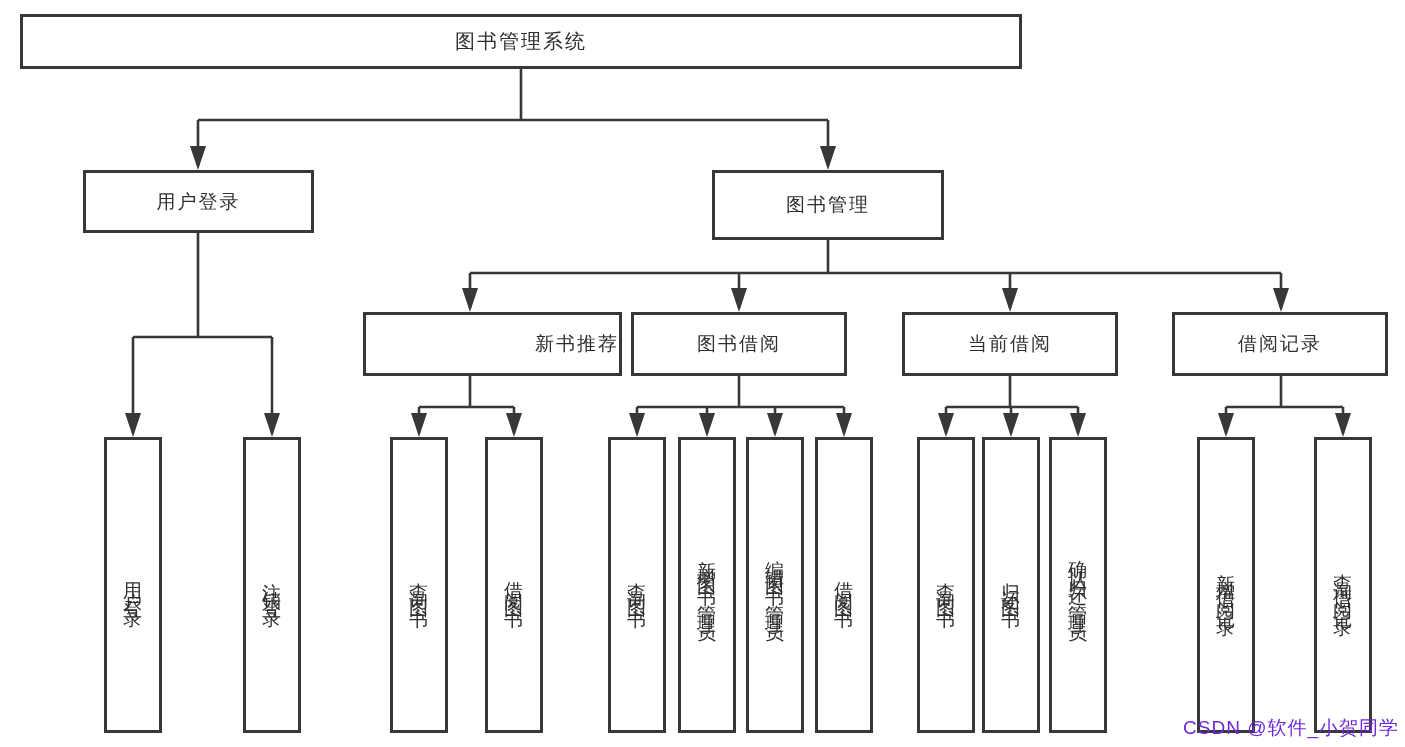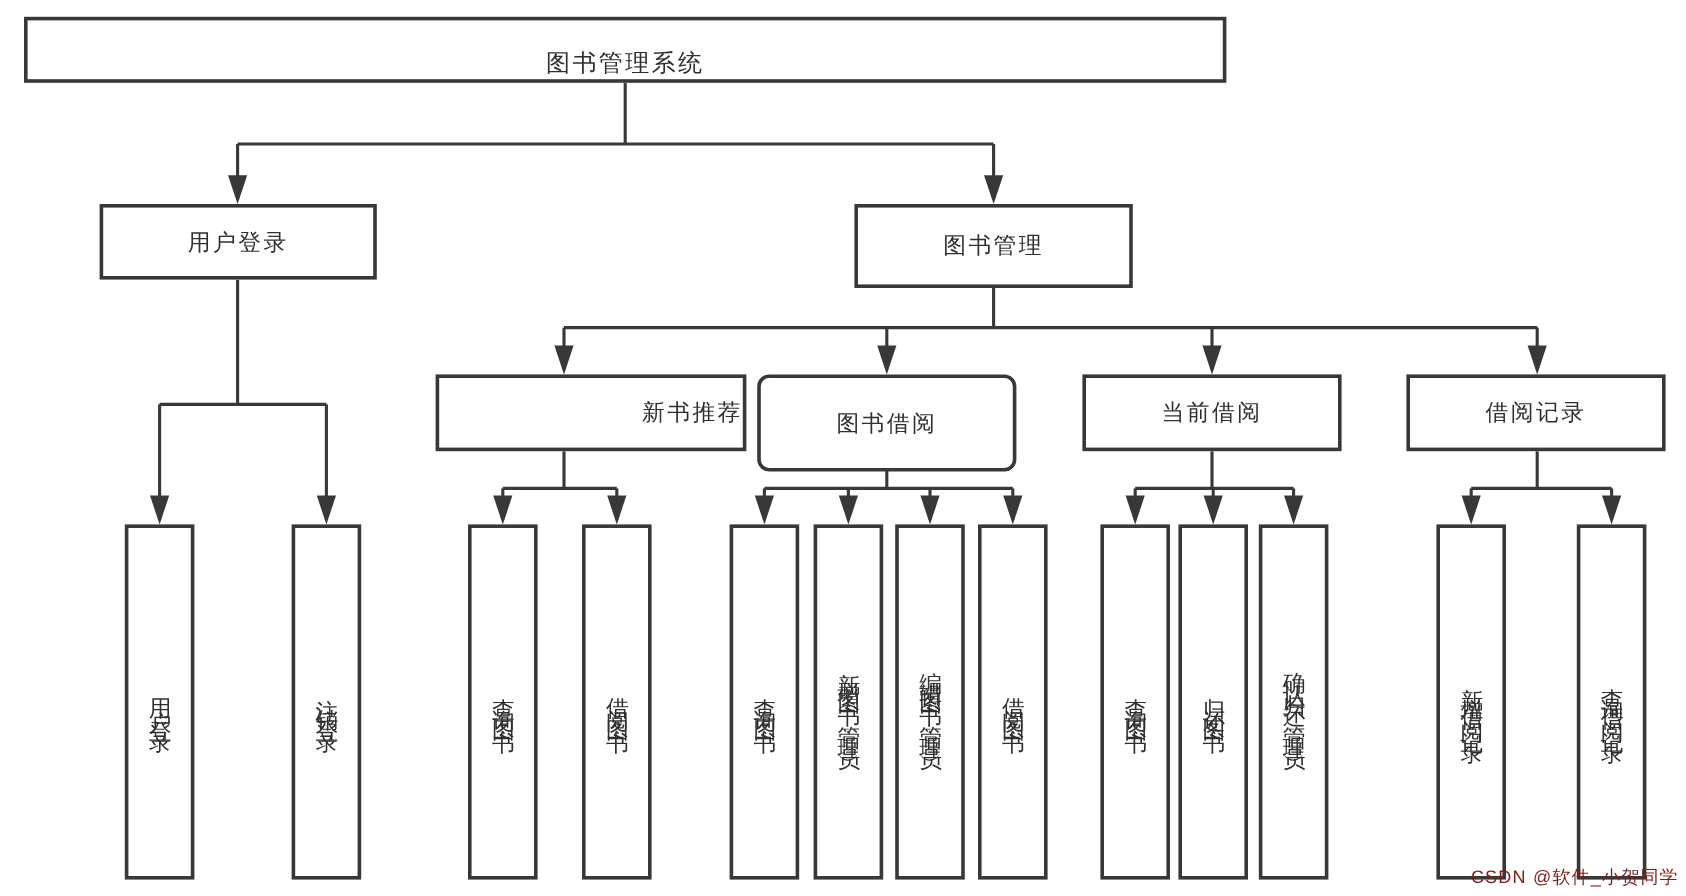--- a/index.html
+++ b/index.html
@@ -47,22 +47,22 @@
     text-orientation: mixed;
     font-size: 19px;
     letter-spacing: 9px;
     line-height: 1;
     white-space: nowrap;
   }
   .watermark {
     position: absolute;
     right: 6px;
     bottom: 6px;
-    font-size: 15px;
-    color: #7f1d1d;
+    font-size: 19px;
+    color: #6d28d9;
     letter-spacing: 1px;
     z-index: 3;
     white-space: nowrap;
   }
 </style>
 </head>
 <body>
 
 <div class="canvas">
 
@@ -129,35 +129,35 @@
       <path d="M767,413 H783 L775,437 Z"></path>
       <path d="M836,413 H852 L844,437 Z"></path>
       <path d="M938,413 H954 L946,437 Z"></path>
       <path d="M1003,413 H1019 L1011,437 Z"></path>
       <path d="M1070,413 H1086 L1078,437 Z"></path>
       <path d="M1218,413 H1234 L1226,437 Z"></path>
       <path d="M1335,413 H1351 L1343,437 Z"></path>
     </g>
   </svg>
 
-  <div class="node hnode root-node" style="left:20px; top:14px; width:1002px; height:55px;align-items:flex-end;">
+  <div class="node hnode root-node" style="left:20px; top:14px; width:1002px; height:55px;">
     <span class="label">图书管理系统</span>
   </div>
 
   <div class="node hnode" style="left:83px; top:170px; width:231px; height:63px;">
     <span class="label">用户登录</span>
   </div>
   <div class="node hnode" style="left:712px; top:170px; width:232px; height:70px;">
     <span class="label">图书管理</span>
   </div>
 
   <div class="node hnode" style="left:363px; top:312px; width:259px; height:64px;justify-content:flex-end;">
     <span class="label">新书推荐</span>
   </div>
-  <div class="node hnode" style="left:631px; top:312px; width:216px; height:81px;border-radius:10px;">
+  <div class="node hnode" style="left:631px; top:312px; width:216px; height:64px;">
     <span class="label">图书借阅</span>
   </div>
   <div class="node hnode" style="left:1172px; top:312px; width:216px; height:64px;">
     <span class="label">借阅记录</span>
   </div>
   <div class="node hnode" style="left:902px; top:312px; width:216px; height:64px;">
     <span class="label">当前借阅</span>
   </div>
 
   <div class="node vnode" style="left:104px; top:437px; width:58px; height:296px;">

